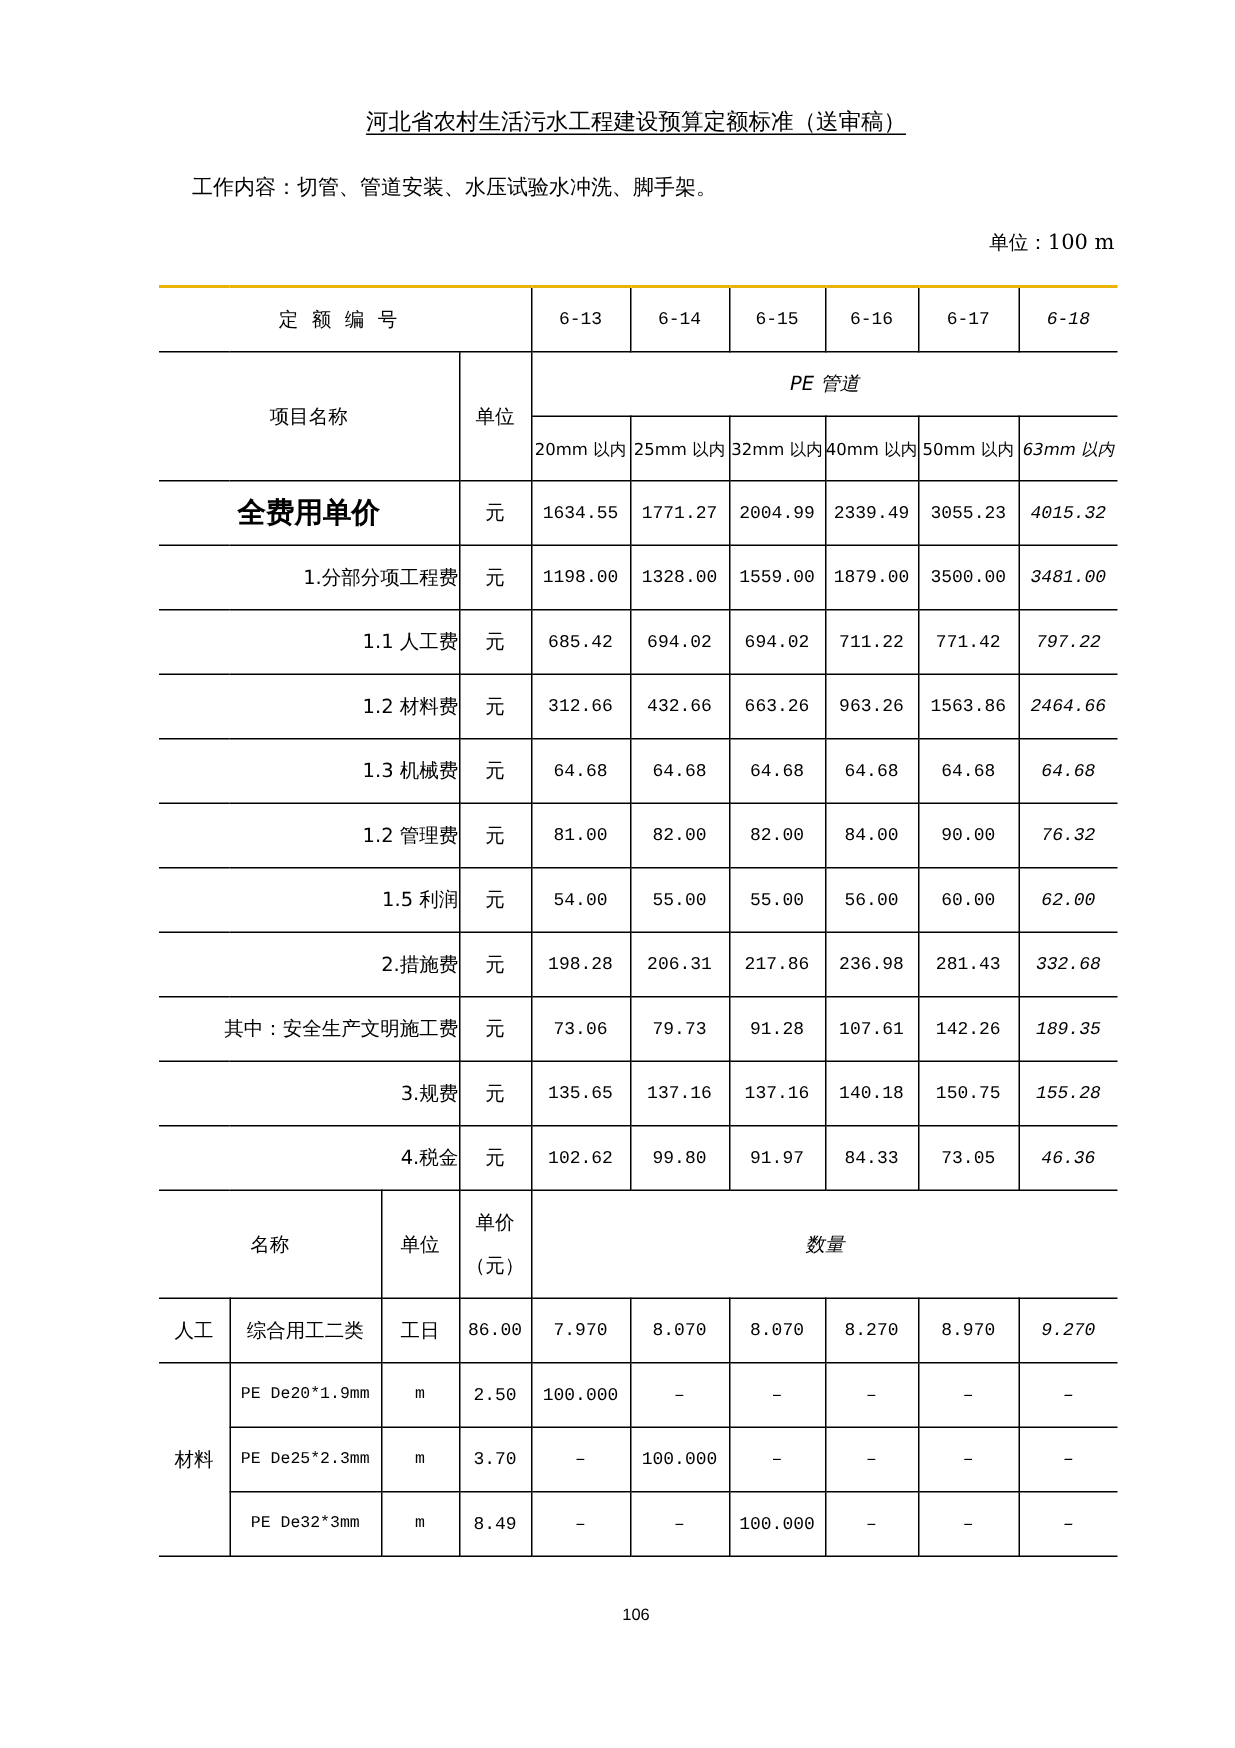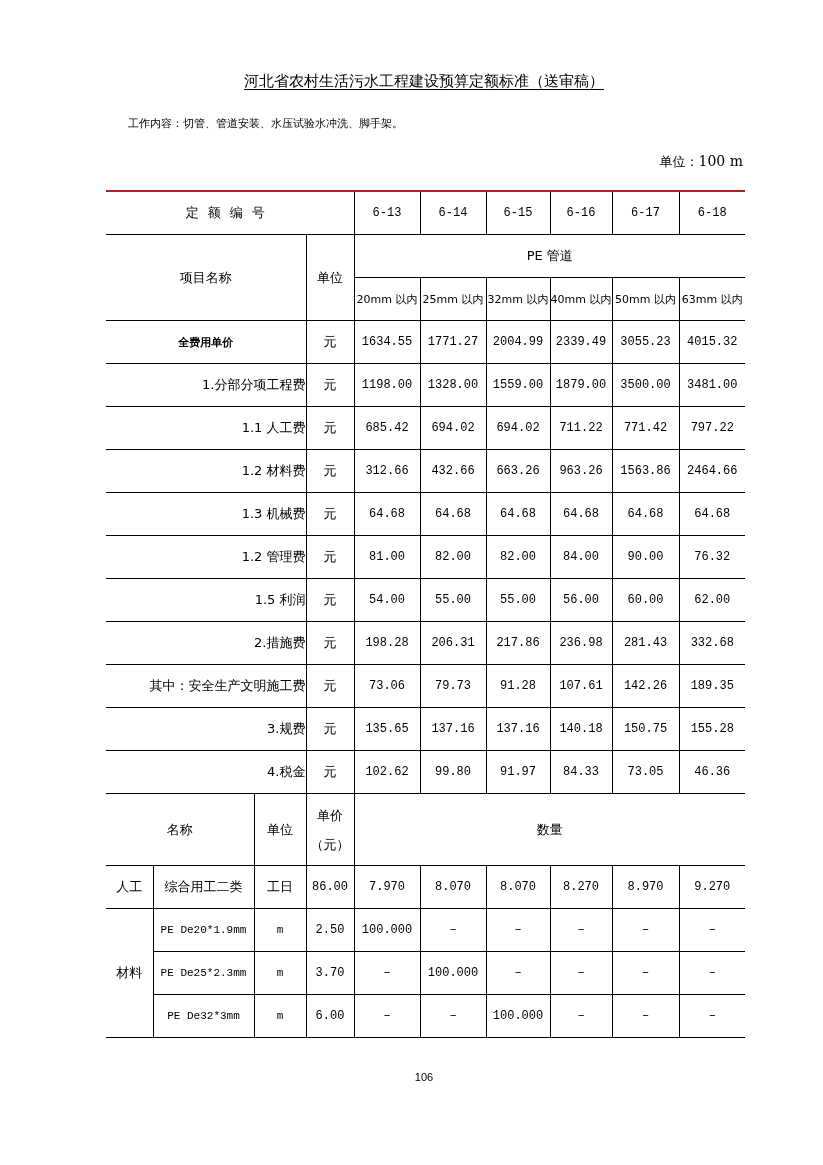--- a/index.html
+++ b/index.html
@@ -1,37 +1,37 @@
 <!DOCTYPE html>
 <html><head>
 <meta charset="utf-8">
 <style>
   html, body { margin: 0; padding: 0; background: #ffffff; }
   body { width: 823px; height: 1165px; position: relative; overflow: hidden;
          font-family: "DejaVu Sans", "Liberation Sans", sans-serif; color: #000; }
   .title { position: absolute; left: 0; top: 72px; width: 848px; text-align: center;
            font-size: 15px; }
   .title span { text-decoration: underline; text-underline-offset: 3px; }
-  .work { position: absolute; left: 128px; top: 116px; font-size: 11px; }
+  .work { position: absolute; left: 128px; top: 116px; font-size: 14px; }
   .unit-label { position: absolute; right: 80px; top: 153px; font-size: 14px; font-family: "DejaVu Serif", "Liberation Serif", serif; }
   .unit-label .zh { font-family: "DejaVu Sans", sans-serif; margin-left: 45px; }
   .page-no { position: absolute; left: 0; width: 848px; top: 1071px; text-align: center;
              font-size: 11px; font-family: "Liberation Sans", sans-serif; }
 
   .tbl { position: absolute; left: 106px; top: 190px; width: 639px; }
   table { border-collapse: collapse; width: 639px; table-layout: fixed; }
   td { border: 1px solid #000; text-align: center; vertical-align: middle; padding: 0;
        font-size: 12px; height: 42px; }
   td:first-child { border-left: none; }
-  td:last-child { border-right: none; }
-  tr:first-child td { border-top: 2px solid #b91c1c; }
+  td:last-child { border-right: none; font-style: italic; }
+  tr:first-child td { border-top: 2px solid #eab308; }
   .num { font-family: "Liberation Mono", "DejaVu Sans Mono", monospace; font-size: 12px; }
   .left { text-align: right; padding-left: 3px; }
   .indent { text-align: right; padding-left: 52px; }
-  .bold { font-weight: bold; font-size: 11px; }
+  .bold { font-weight: bold; font-size: 19px; }
   .zh { font-size: 13px; }
   .spaced { letter-spacing: 9px; }
   .small { font-size: 11px; }
   .tall { height: 71px; }
   .line2 { display: block; line-height: 29px; }
 </style>
 </head>
 <body>
 
 <div class="title"><span>河北省农村生活污水工程建设预算定额标准（送审稿）</span></div>
@@ -227,21 +227,21 @@
     <td class="num">–</td>
     <td class="num">100.000</td>
     <td class="num">–</td>
     <td class="num">–</td>
     <td class="num">–</td>
     <td class="num">–</td>
   </tr>
   <tr>
     <td class="num small">PE De32*3mm</td>
     <td class="num small">m</td>
-    <td class="num">6.00</td>
+    <td class="num">8.49</td>
     <td class="num">–</td>
     <td class="num">–</td>
     <td class="num">100.000</td>
     <td class="num">–</td>
     <td class="num">–</td>
     <td class="num">–</td>
   </tr>
 </tbody>
     </table>
 </div>

